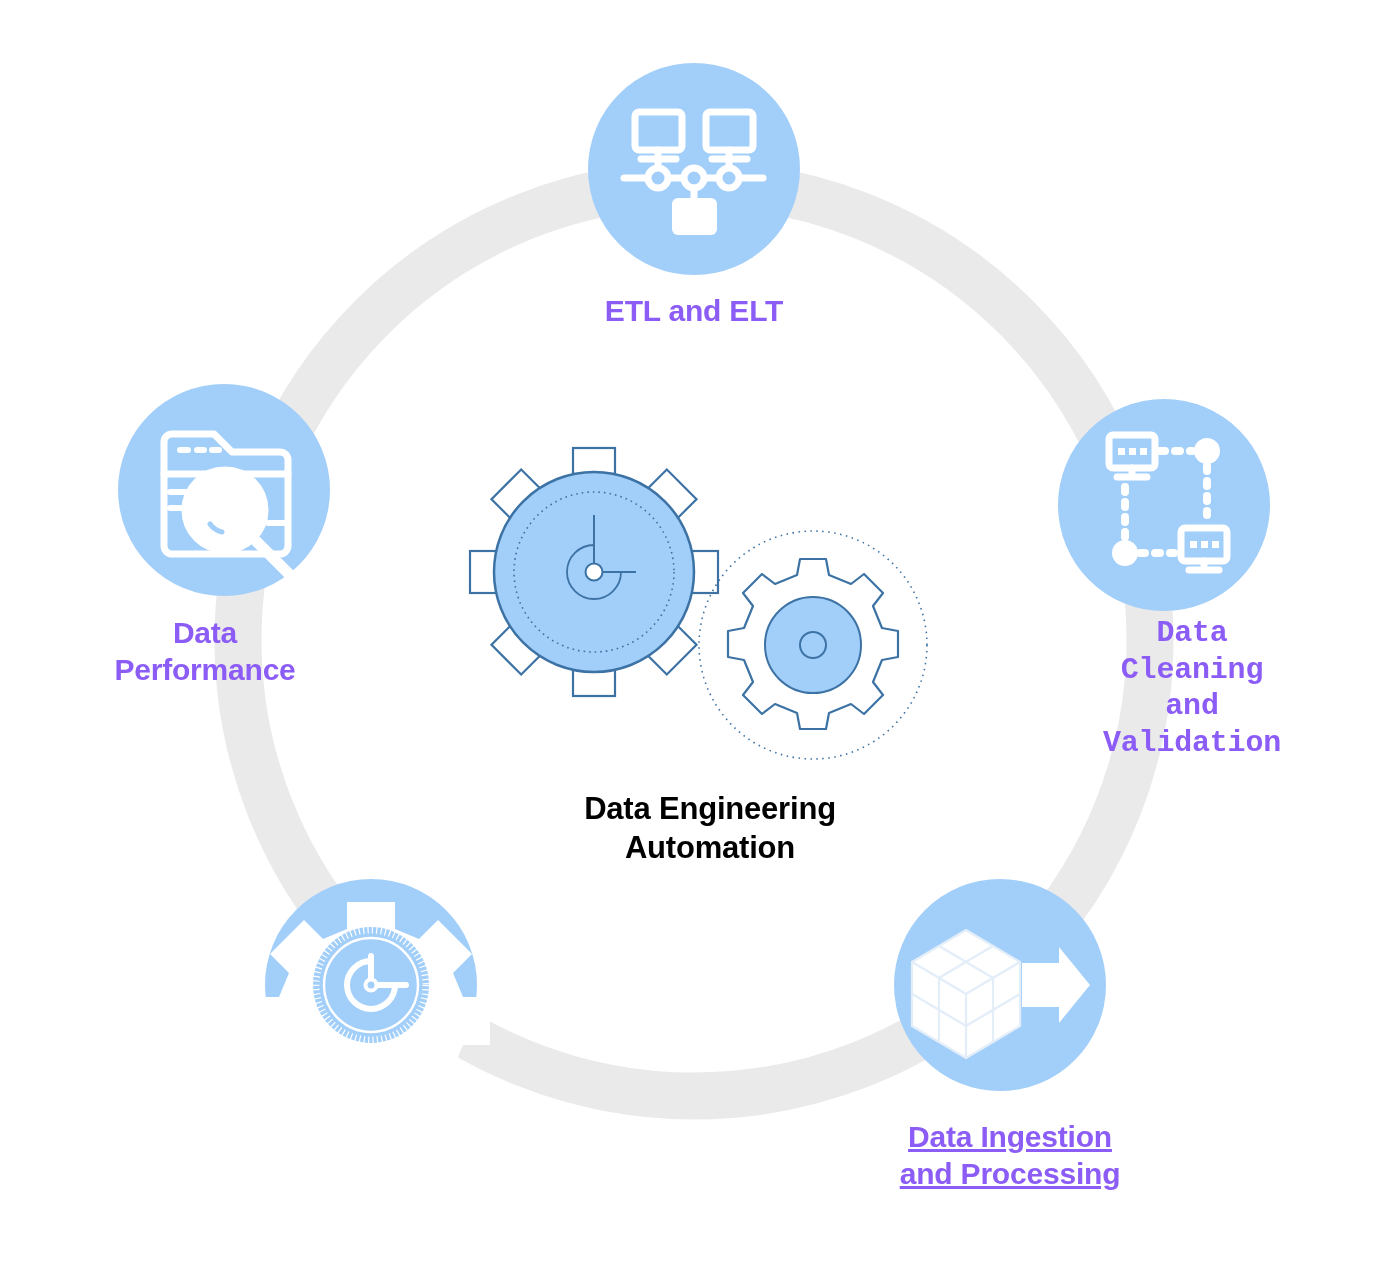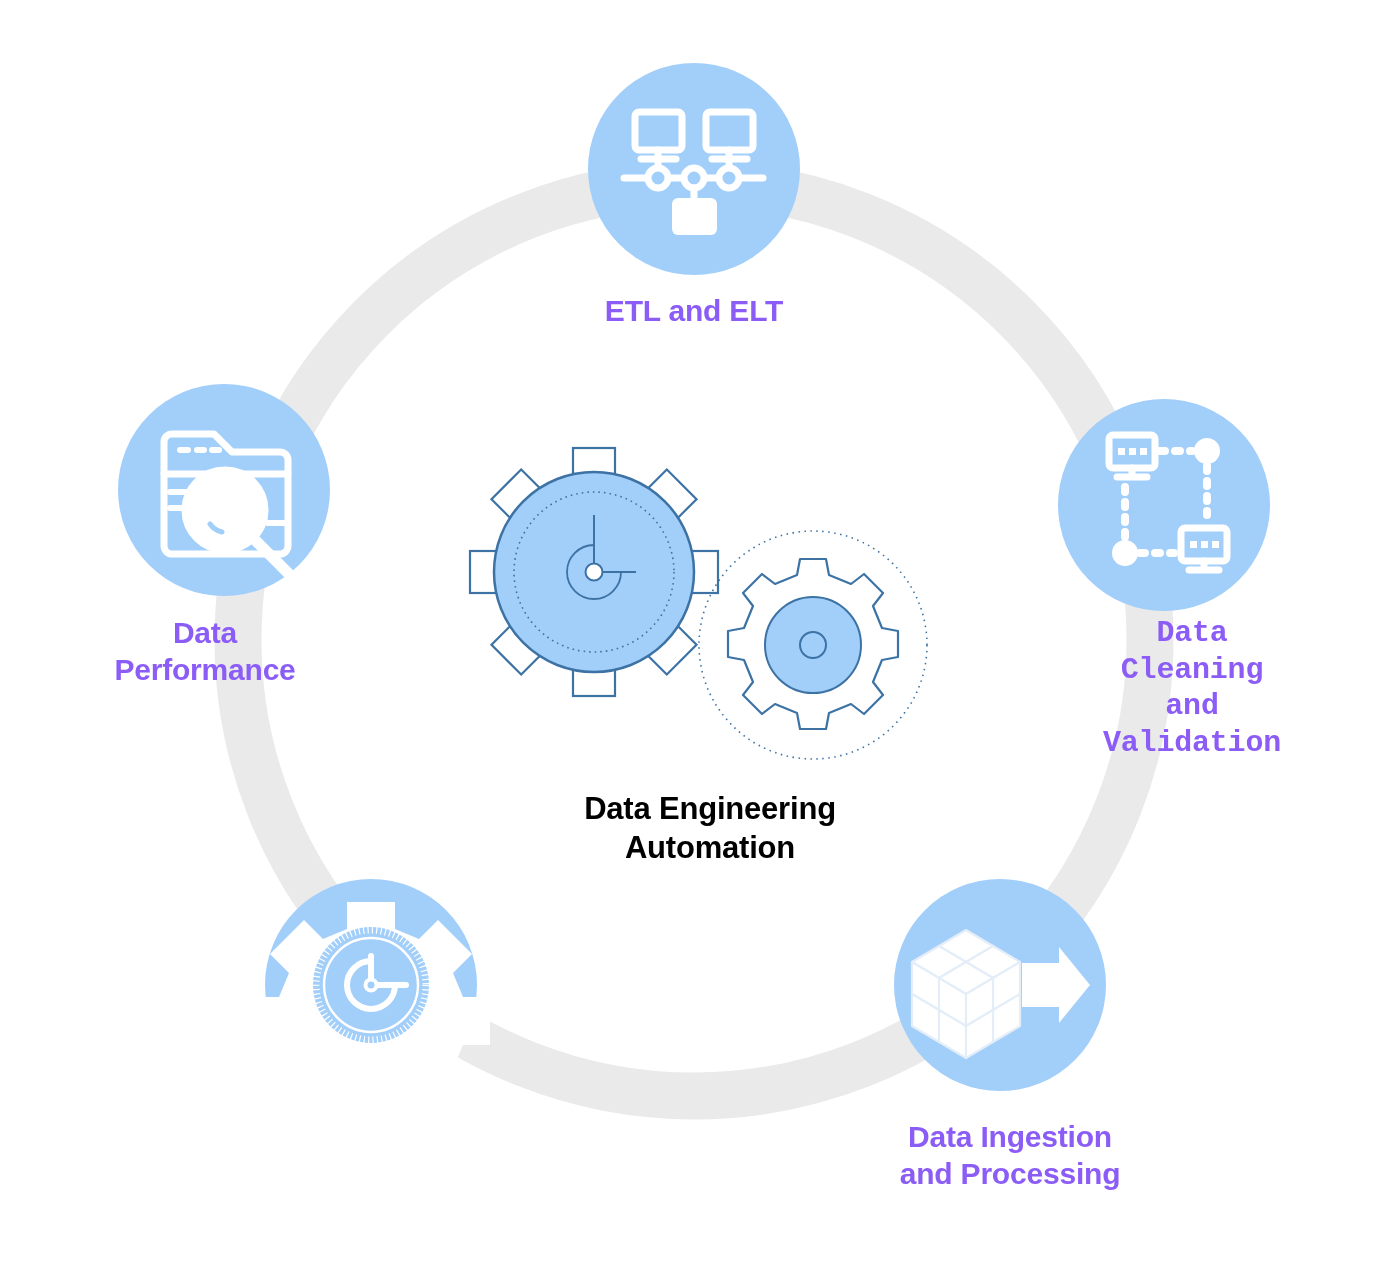--- a/index.html
+++ b/index.html
@@ -213,21 +213,21 @@
         <circle cx="0" cy="0" r="13" fill="#A2CEFA" stroke="#3C72A4" stroke-width="2"></circle>
       </g>
     </g>
   </svg>
 
   <div class="node-label" style="left:694px; top:293px;">ETL and ELT</div>
 
   <div class="node-label" style="left:1192px; top:615px;font-family:Liberation Mono, monospace;">Data Cleaning
 and Validation</div>
 
-  <div class="node-label" style="left:1010px; top:1119px;">Data Ingestion
+  <div class="node-label" style="left:1010px; top:1119px;text-decoration:underline;">Data Ingestion
 and Processing</div>
 
 
   <div class="node-label" style="left:205px; top:615px;">Data
 Performance</div>
 
   <div class="center-label" style="left:710px; top:790px;">Data Engineering
 Automation</div>
 
 </div>

